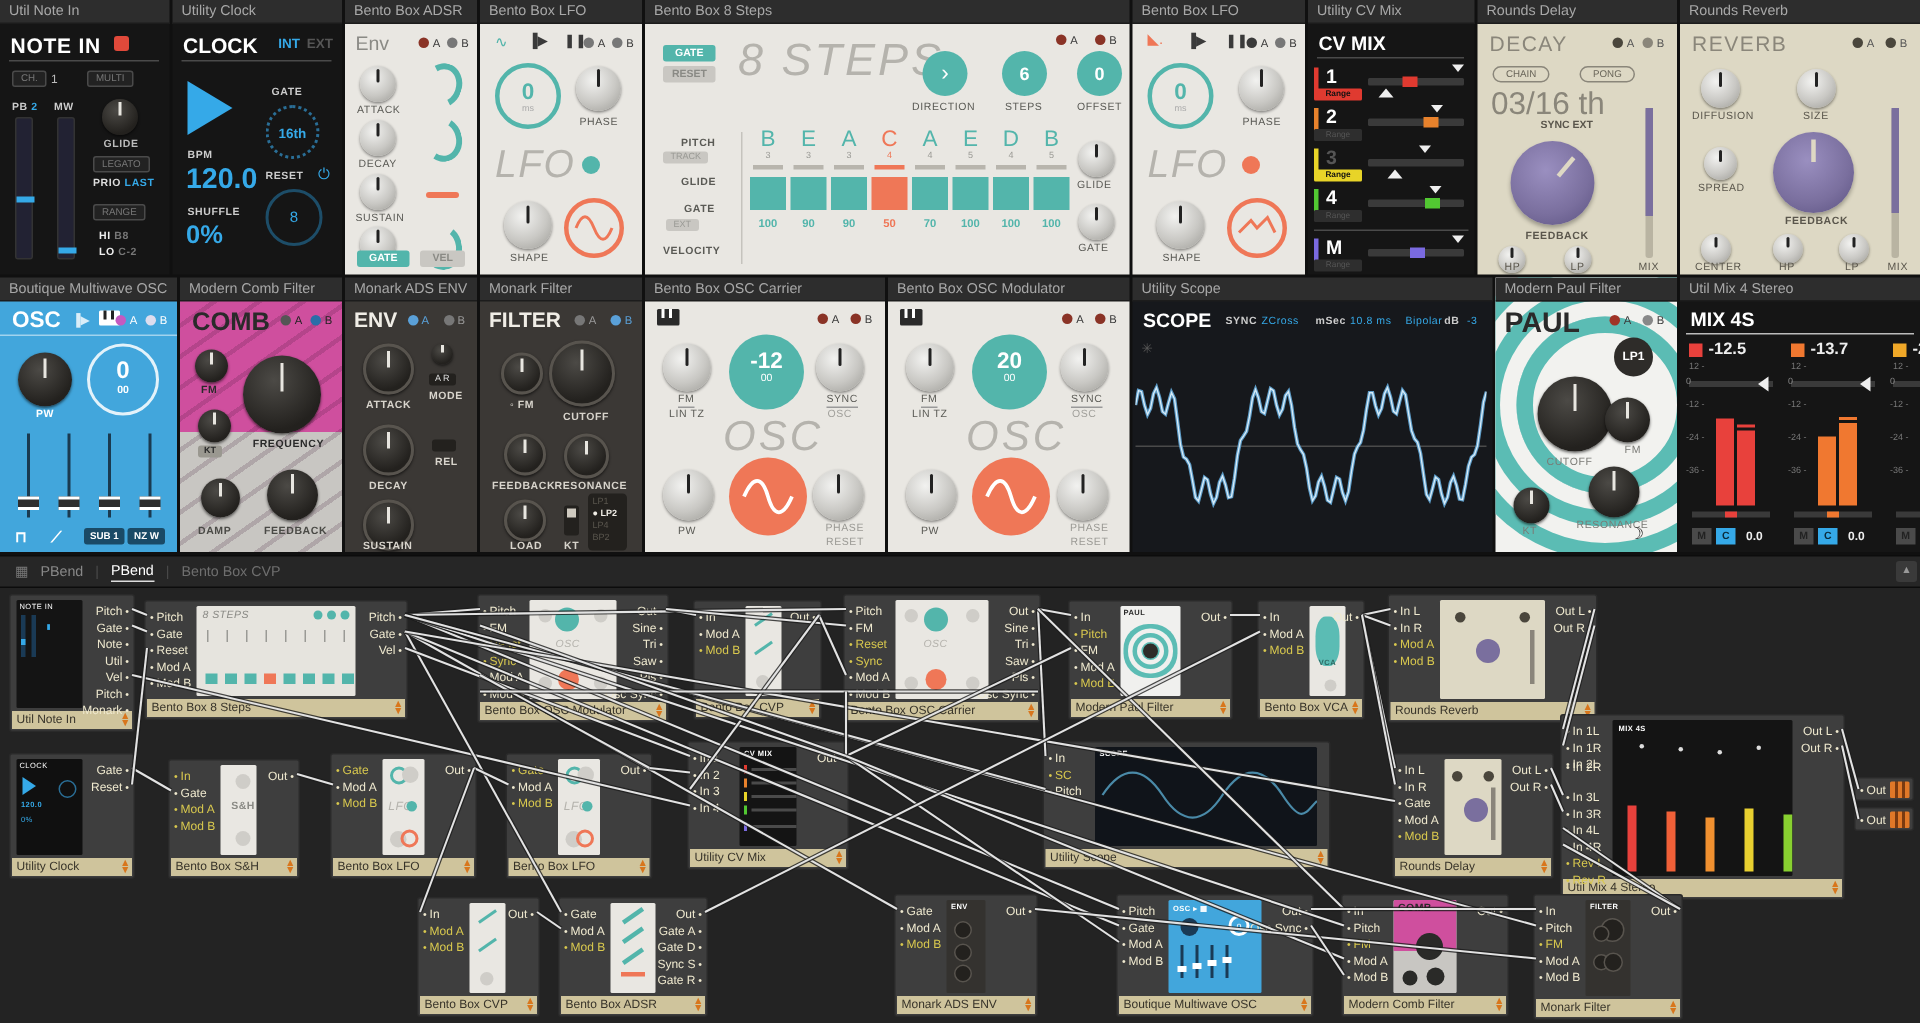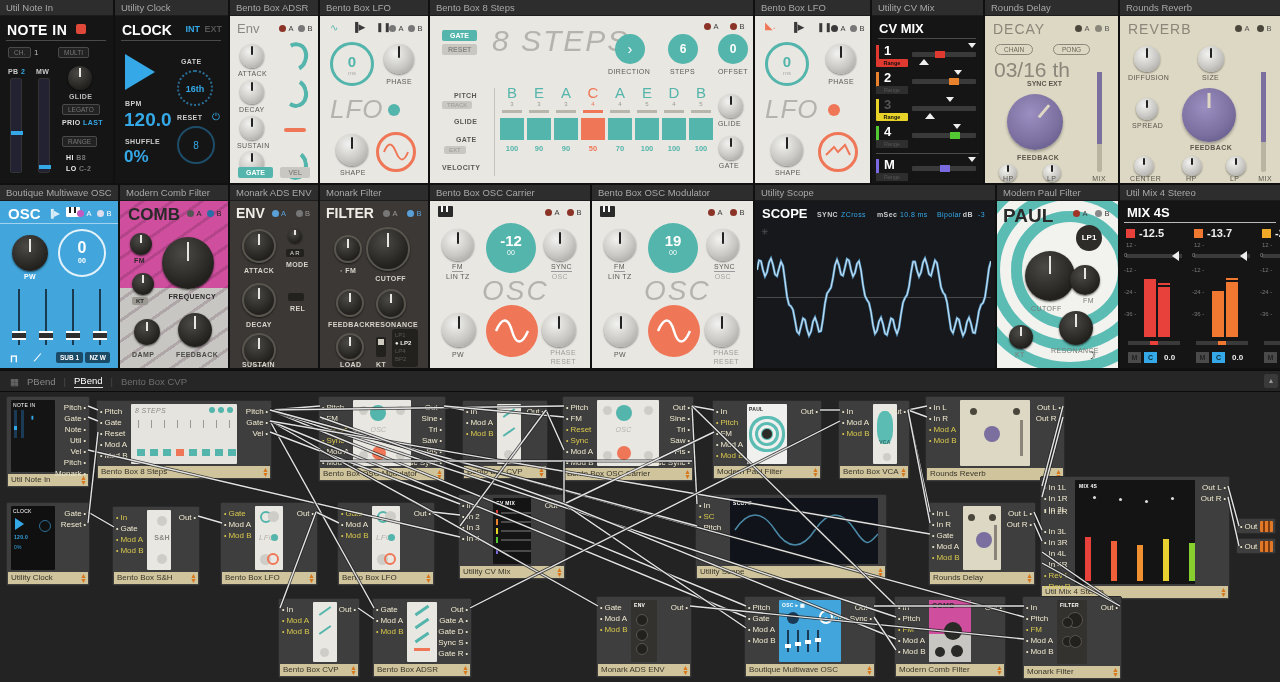--- a/index.html
+++ b/index.html
@@ -533,21 +533,21 @@
       <span class="abs" style="left:8px;top:5px;width:15px;height:11px;background:#2a2a2a;border-radius:1px">
             <span style="position:absolute;left:3px;top:0;width:2px;height:6px;background:#fff"></span>
             <span style="position:absolute;left:8px;top:0;width:2px;height:6px;background:#fff"></span>
           </span>
       <span class="ab" style="right:30px;top:7px"><span class="dot" style="background:#8a3326"></span><span>A</span></span>
       <span class="ab" style="right:8px;top:7px"><span class="dot" style="background:#8a3326"></span><span>B</span></span>
       <div class="kn" style="left:12px;top:28px;width:32px;height:32px"></div>
       <span class="abs lbl" style="left:22px;top:62px;border-bottom:1px solid #999;padding-bottom:1px">FM</span>
       <span class="abs lbl" style="left:16px;top:72px">LIN TZ</span>
       <div class="abs" style="left:56px;top:22px;width:50px;height:50px;background:#53b5ab;border-radius:50%;text-align:center;color:#fff">
-        <div style="margin-top:9px;font-size:15px;font-weight:bold">19</div>
+        <div style="margin-top:9px;font-size:15px;font-weight:bold">20</div>
         <div style="font-size:7px">00</div>
       </div>
       <div class="kn" style="right:14px;top:28px;width:32px;height:32px"></div>
       <span class="abs lbl" style="right:18px;top:62px;border-bottom:1px solid #999;padding-bottom:1px">SYNC</span>
       <span class="abs lbl" style="right:22px;top:72px;opacity:.5">OSC</span>
       <span class="abs" style="left:52px;top:74px;font-size:28px;color:#b5b3ad;font-style:italic;letter-spacing:2px">OSC</span>
       <div class="kn" style="left:12px;top:112px;width:34px;height:34px"></div>
       <span class="abs lbl" style="left:22px;top:150px">PW</span>
       <div class="abs" style="left:56px;top:104px;width:52px;height:52px;background:#ef7757;border-radius:50%">
         <svg width="52" height="52" viewBox="0 0 52 52">

